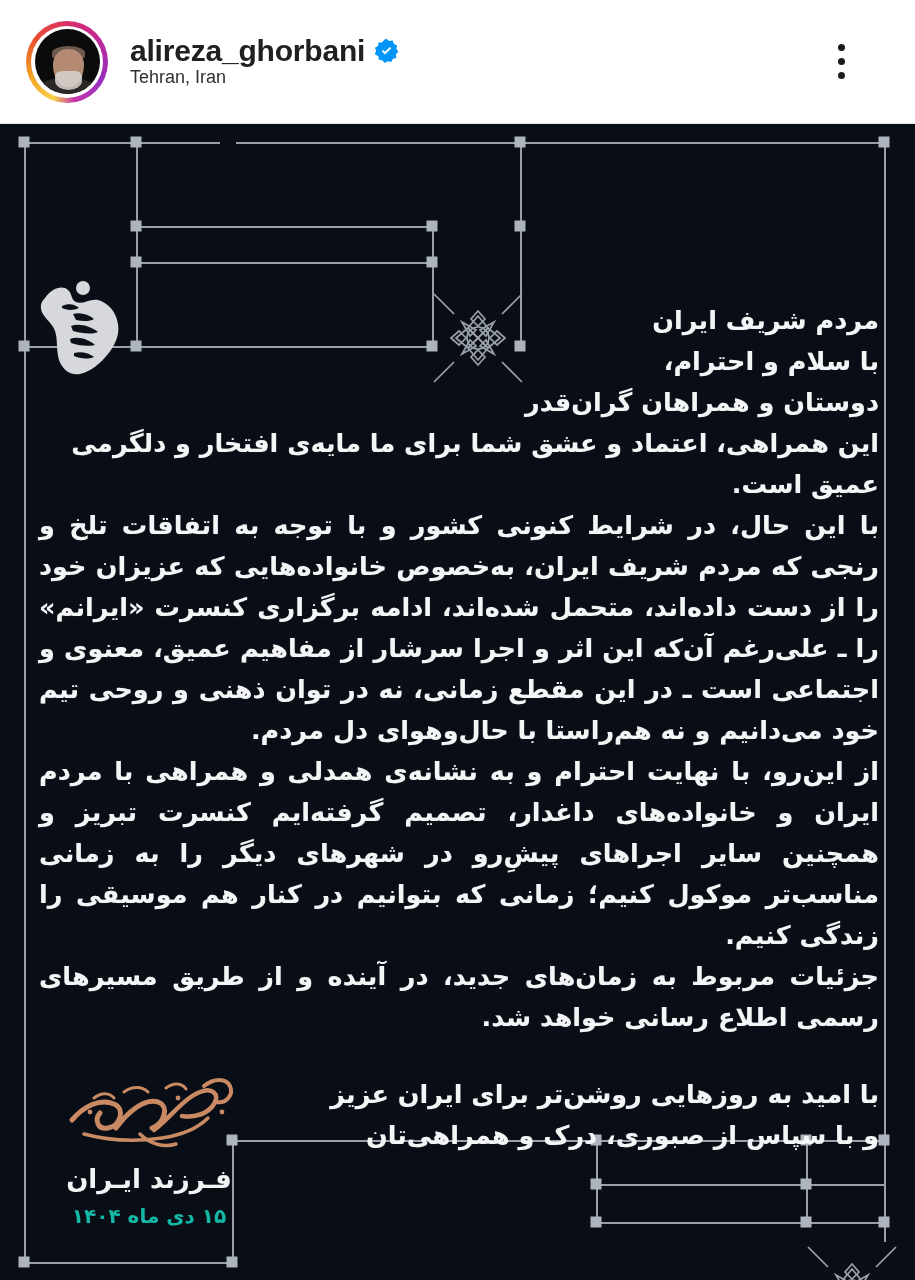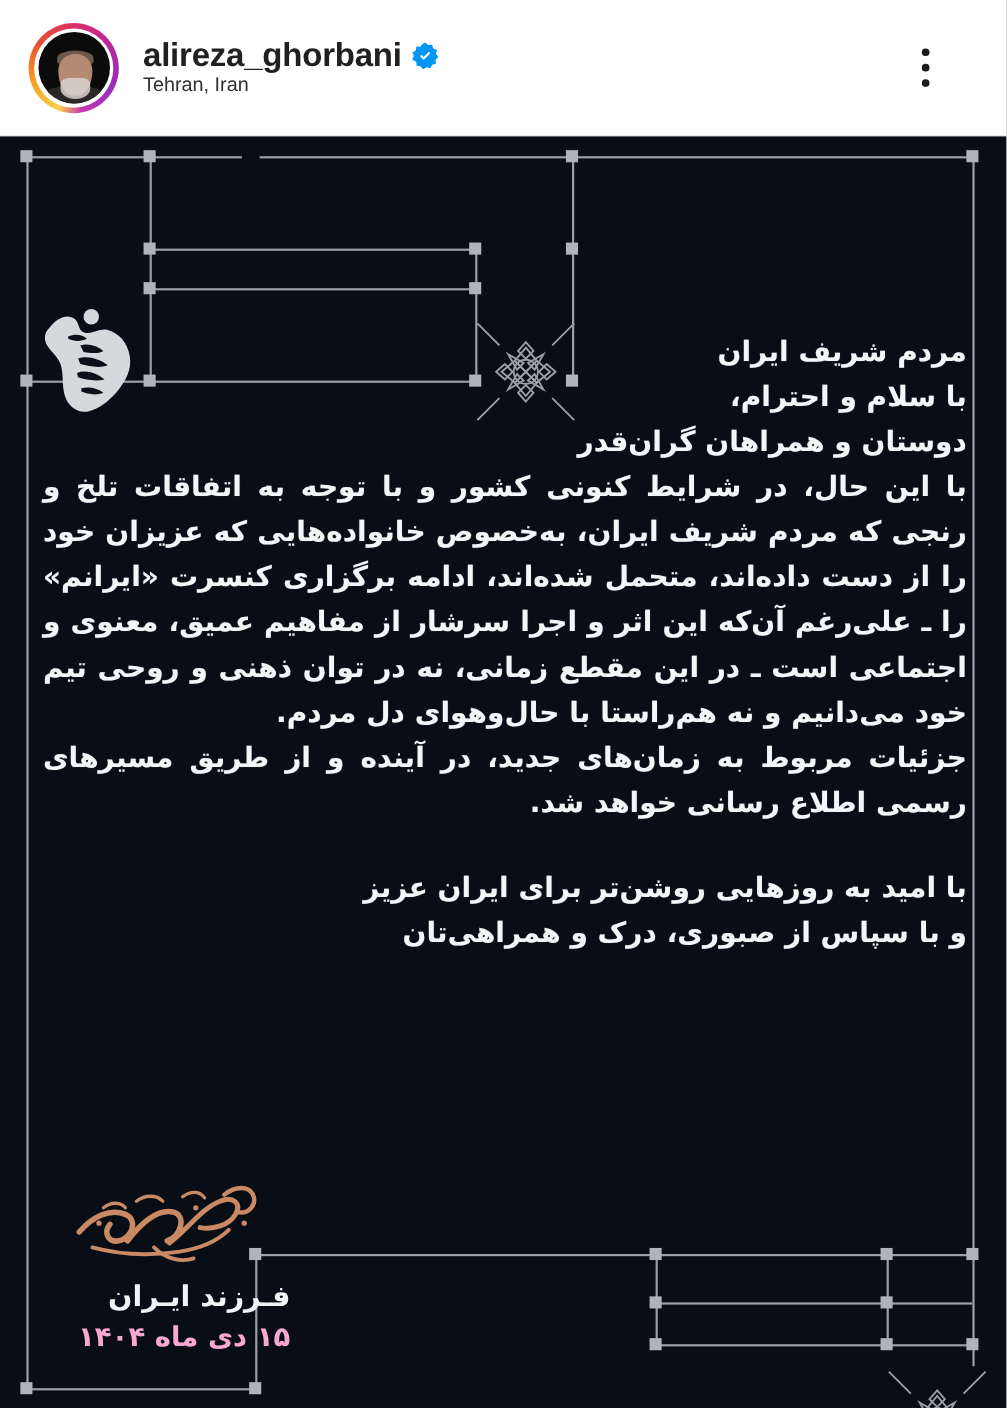--- a/index.html
+++ b/index.html
@@ -224,41 +224,42 @@
     text-align-last: right;
   }
   .letter .gap-md { height: 36px; }
 
   
   .sign-block {
     position: absolute;
     left: 34px;
     bottom: 46px;
     width: 230px;
+    text-align: center;
     direction: rtl;
   }
   .calligraphy {
     width: 190px;
     height: 86px;
     margin: 0 auto 6px;
     display: block;
   }
   .sign-line {
     color: #f2f3f5;
     font-family: "DejaVu Sans", "Liberation Sans", sans-serif;
     font-weight: 700;
     font-size: 26px;
     line-height: 38px;
     letter-spacing: 1px;
   }
   .sign-date {
-    color: #f9a8d4;
+    color: #14b8a6;
     font-family: "DejaVu Sans", "Liberation Sans", sans-serif;
     font-weight: 700;
-    font-size: 25px;
+    font-size: 20px;
     line-height: 36px;
   }
 </style>
 </head>
 <body>
 
 <div id="app">
 
   <div class="post-header">
 
@@ -388,21 +389,23 @@
         <path d="M19 46 L27 53 L34 46 L27 39 Z"></path>
         <path d="M73 46 L65 53 L58 46 L65 39 Z"></path>
       </g>
     </svg>
 
     <div class="letter">
       <p class="salutation">مردم شریف ایران</p>
       <p class="salutation">با سلام و احترام،</p>
       <p class="salutation">دوستان و همراهان گران‌قدر</p>
 
+      <p>این همراهی، اعتماد و عشق شما برای ما مایه‌ی افتخار و دلگرمی عمیق است.</p>
       <p class="justify">با این حال، در شرایط کنونی کشور و با توجه به اتفاقات تلخ و رنجی که مردم شریف ایران، به‌خصوص خانواده‌هایی که عزیزان خود را از دست داده‌اند، متحمل شده‌اند، ادامه برگزاری کنسرت «ایرانم» را ـ علی‌رغم آن‌که این اثر و اجرا سرشار از مفاهیم عمیق، معنوی و اجتماعی است ـ در این مقطع زمانی، نه در توان ذهنی و روحی تیم خود می‌دانیم و نه هم‌راستا با حال‌وهوای دل مردم.</p>
+      <p class="justify">از این‌رو، با نهایت احترام و به نشانه‌ی همدلی و همراهی با مردم ایران و خانواده‌های داغدار، تصمیم گرفته‌ایم کنسرت تبریز و همچنین سایر اجراهای پیشِ‌رو در شهرهای دیگر را به زمانی مناسب‌تر موکول کنیم؛ زمانی که بتوانیم در کنار هم موسیقی را زندگی کنیم.</p>
       <p class="justify">جزئیات مربوط به زمان‌های جدید، در آینده و از طریق مسیرهای رسمی اطلاع رسانی خواهد شد.</p>
 
       <div class="gap-md"></div>
 
       <p>با امید به روزهایی روشن‌تر برای ایران عزیز</p>
       <p>و با سپاس از صبوری، درک و همراهی‌تان</p>
     </div>
 
     <div class="sign-block">
       <svg class="calligraphy" viewBox="0 0 190 86">

